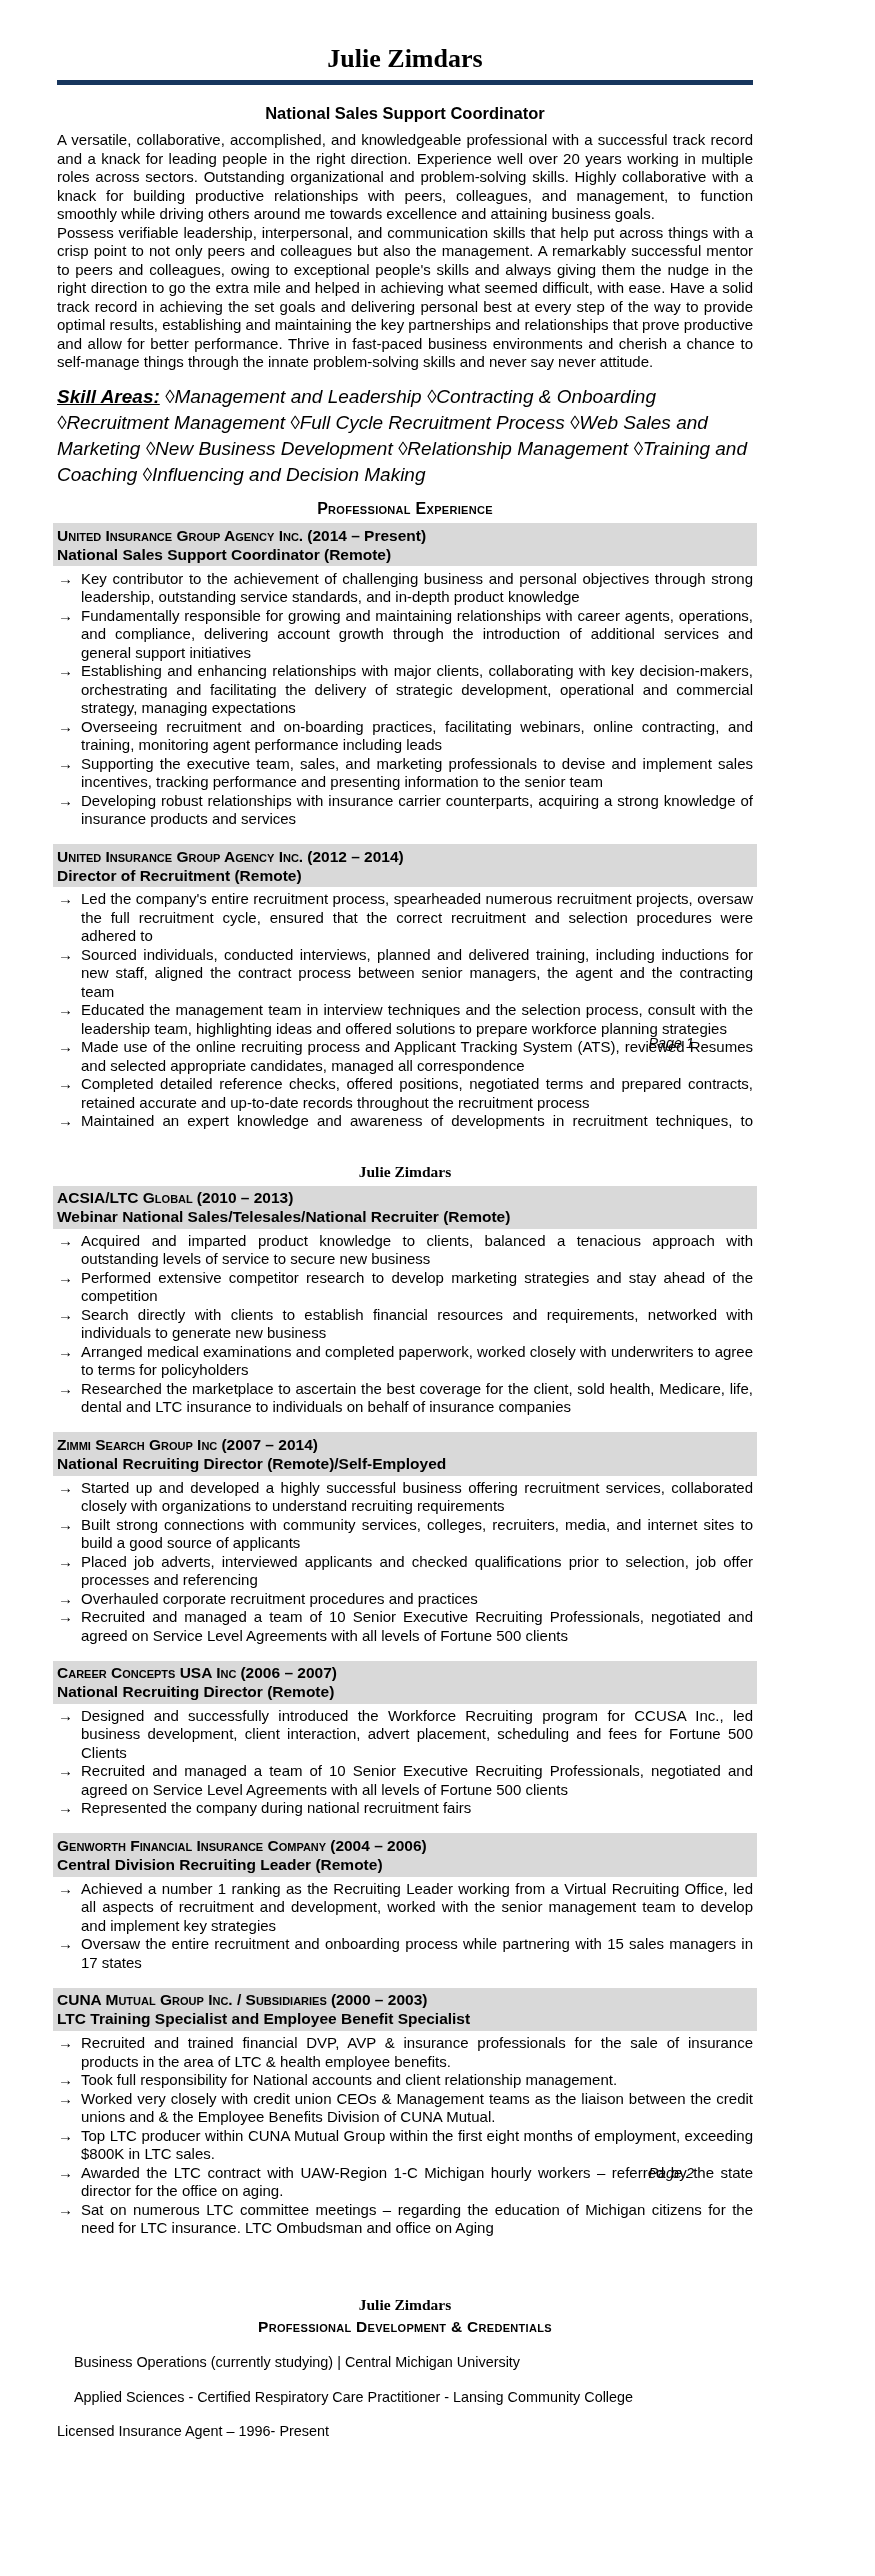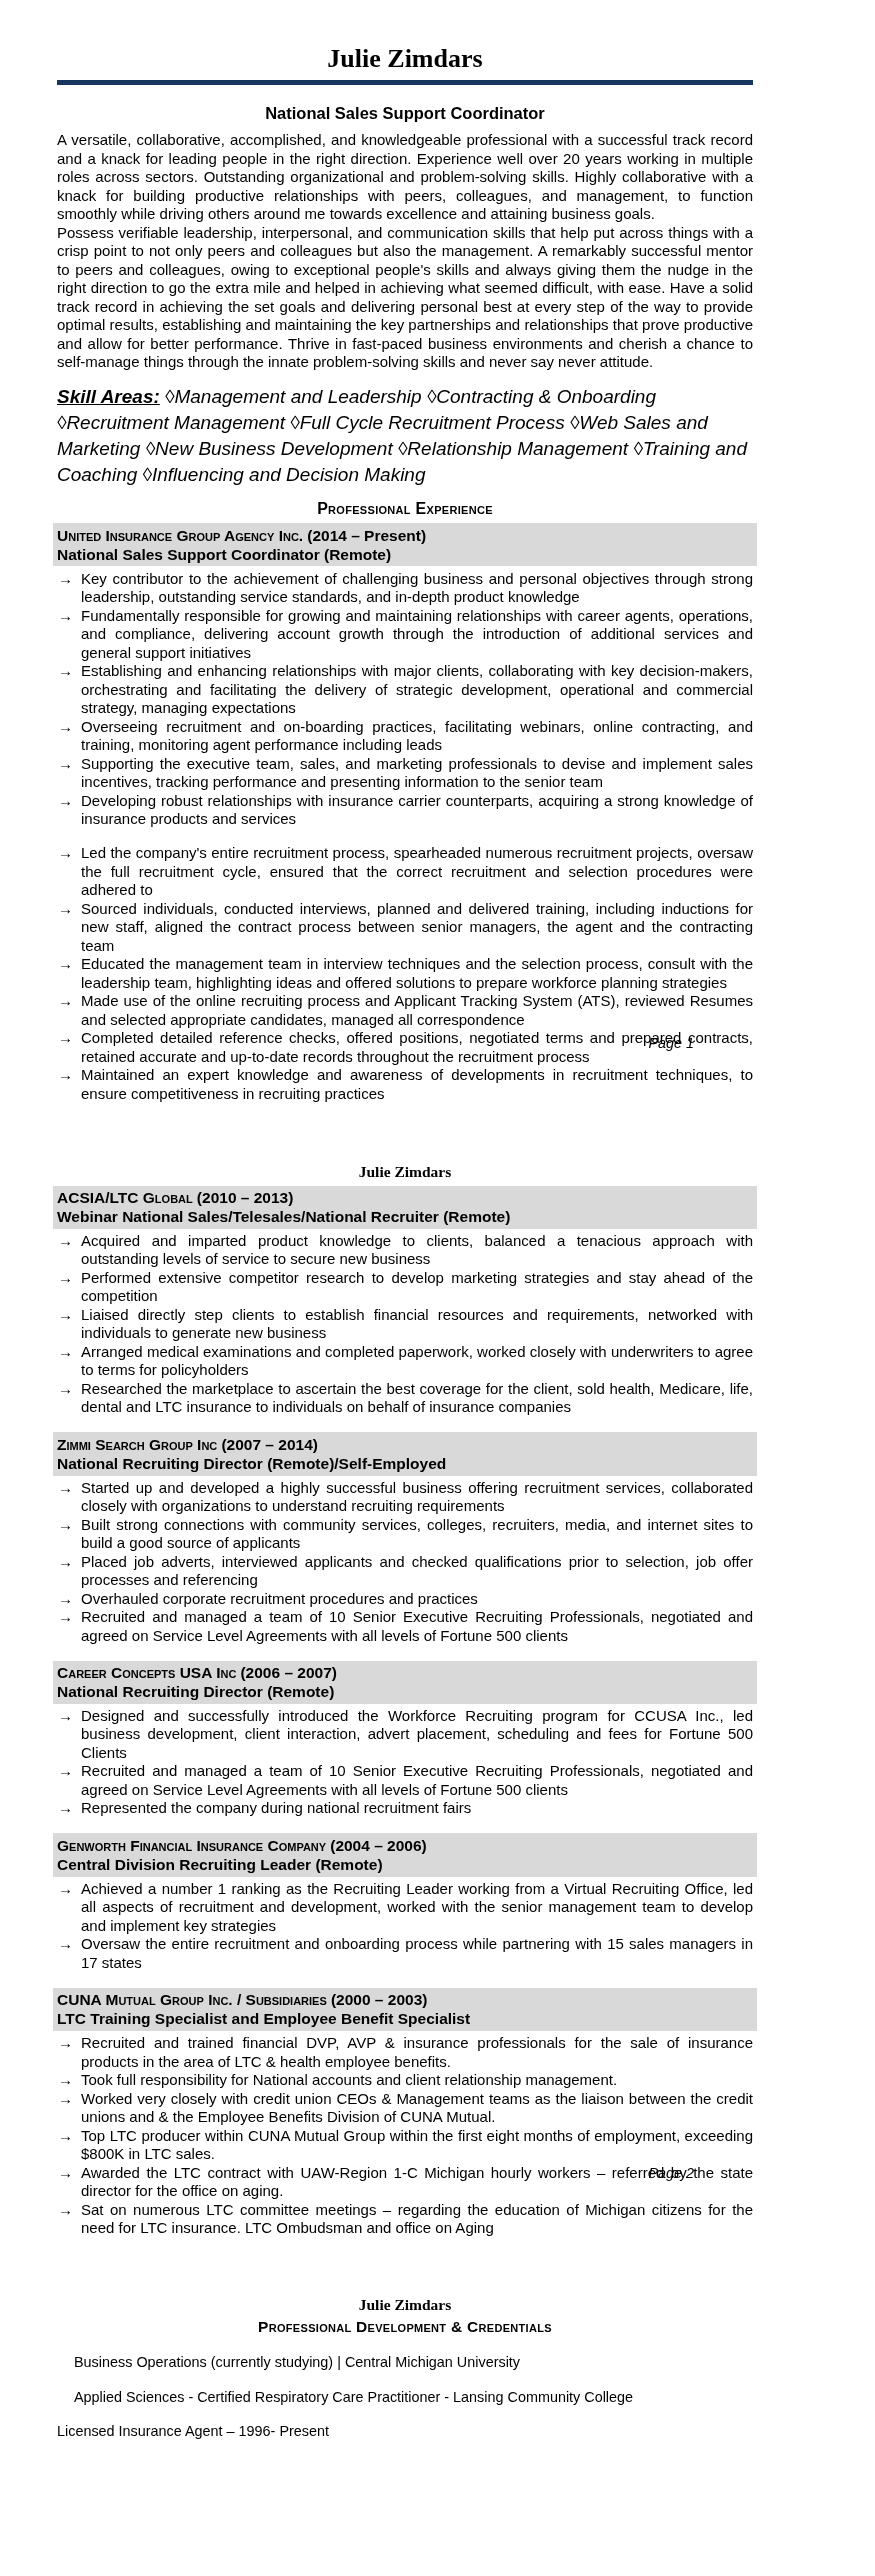--- a/index.html
+++ b/index.html
@@ -73,20 +73,24 @@
       <li><span class="arrow">→</span><span>Key contributor to the achievement of challenging business and personal objectives through strong leadership, outstanding service standards, and in-depth product knowledge</span></li>
       <li><span class="arrow">→</span><span>Fundamentally responsible for growing and maintaining relationships with career agents, operations, and compliance, delivering account growth through the introduction of additional services and general support initiatives</span></li>
       <li><span class="arrow">→</span><span>Establishing and enhancing relationships with major clients, collaborating with key decision-makers, orchestrating and facilitating the delivery of strategic development, operational and commercial strategy, managing expectations</span></li>
       <li><span class="arrow">→</span><span>Overseeing recruitment and on-boarding practices, facilitating webinars, online contracting, and training, monitoring agent performance including leads</span></li>
       <li><span class="arrow">→</span><span>Supporting the executive team, sales, and marketing professionals to devise and implement sales incentives, tracking performance and presenting information to the senior team</span></li>
       <li><span class="arrow">→</span><span>Developing robust relationships with insurance carrier counterparts, acquiring a strong knowledge of insurance products and services</span></li>
     </ul>
   </section>
 
   <section class="job">
+    <div class="job-header">
+      <div class="job-company-line"><span class="job-company">United Insurance Group Agency Inc.</span><span class="job-period">(2012 – 2014)</span></div>
+      <div class="job-role">Director of Recruitment (Remote)</div>
+    </div>
     <ul class="bullets">
       <li><span class="arrow">→</span><span>Led the company's entire recruitment process, spearheaded numerous recruitment projects, oversaw the full recruitment cycle, ensured that the correct recruitment and selection procedures were adhered to</span></li>
       <li><span class="arrow">→</span><span>Sourced individuals, conducted interviews, planned and delivered training, including inductions for new staff, aligned the contract process between senior managers, the agent and the contracting team</span></li>
       <li><span class="arrow">→</span><span>Educated the management team in interview techniques and the selection process, consult with the leadership team, highlighting ideas and offered solutions to prepare workforce planning strategies</span></li>
       <li><span class="arrow">→</span><span>Made use of the online recruiting process and Applicant Tracking System (ATS), reviewed Resumes and selected appropriate candidates, managed all correspondence</span></li>
       <li><span class="arrow">→</span><span>Completed detailed reference checks, offered positions, negotiated terms and prepared contracts, retained accurate and up-to-date records throughout the recruitment process</span></li>
       <li><span class="arrow">→</span><span>Maintained an expert knowledge and awareness of developments in recruitment techniques, to ensure competitiveness in recruiting practices</span></li>
     </ul>
   </section>
 
@@ -97,21 +101,21 @@
   <div class="page-header">Julie Zimdars</div>
 
   <section class="job first-job">
     <div class="job-header">
       <div class="job-company-line"><span class="job-company">ACSIA/LTC Global</span><span class="job-period">(2010 – 2013)</span></div>
       <div class="job-role">Webinar National Sales/Telesales/National Recruiter (Remote)</div>
     </div>
     <ul class="bullets">
       <li><span class="arrow">→</span><span>Acquired and imparted product knowledge to clients, balanced a tenacious approach with outstanding levels of service to secure new business</span></li>
       <li><span class="arrow">→</span><span>Performed extensive competitor research to develop marketing strategies and stay ahead of the competition</span></li>
-      <li><span class="arrow">→</span><span>Liaised directly step clients to establish financial resources and requirements, networked with individuals to generate new business</span></li>
+      <li><span class="arrow">→</span><span>Search directly with clients to establish financial resources and requirements, networked with individuals to generate new business</span></li>
       <li><span class="arrow">→</span><span>Arranged medical examinations and completed paperwork, worked closely with underwriters to agree to terms for policyholders</span></li>
       <li><span class="arrow">→</span><span>Researched the marketplace to ascertain the best coverage for the client, sold health, Medicare, life, dental and LTC insurance to individuals on behalf of insurance companies</span></li>
     </ul>
   </section>
 
   <section class="job">
     <div class="job-header">
       <div class="job-company-line"><span class="job-company">Zimmi Search Group Inc</span><span class="job-period">(2007 – 2014)</span></div>
       <div class="job-role">National Recruiting Director (Remote)/Self-Employed</div>
     </div>

